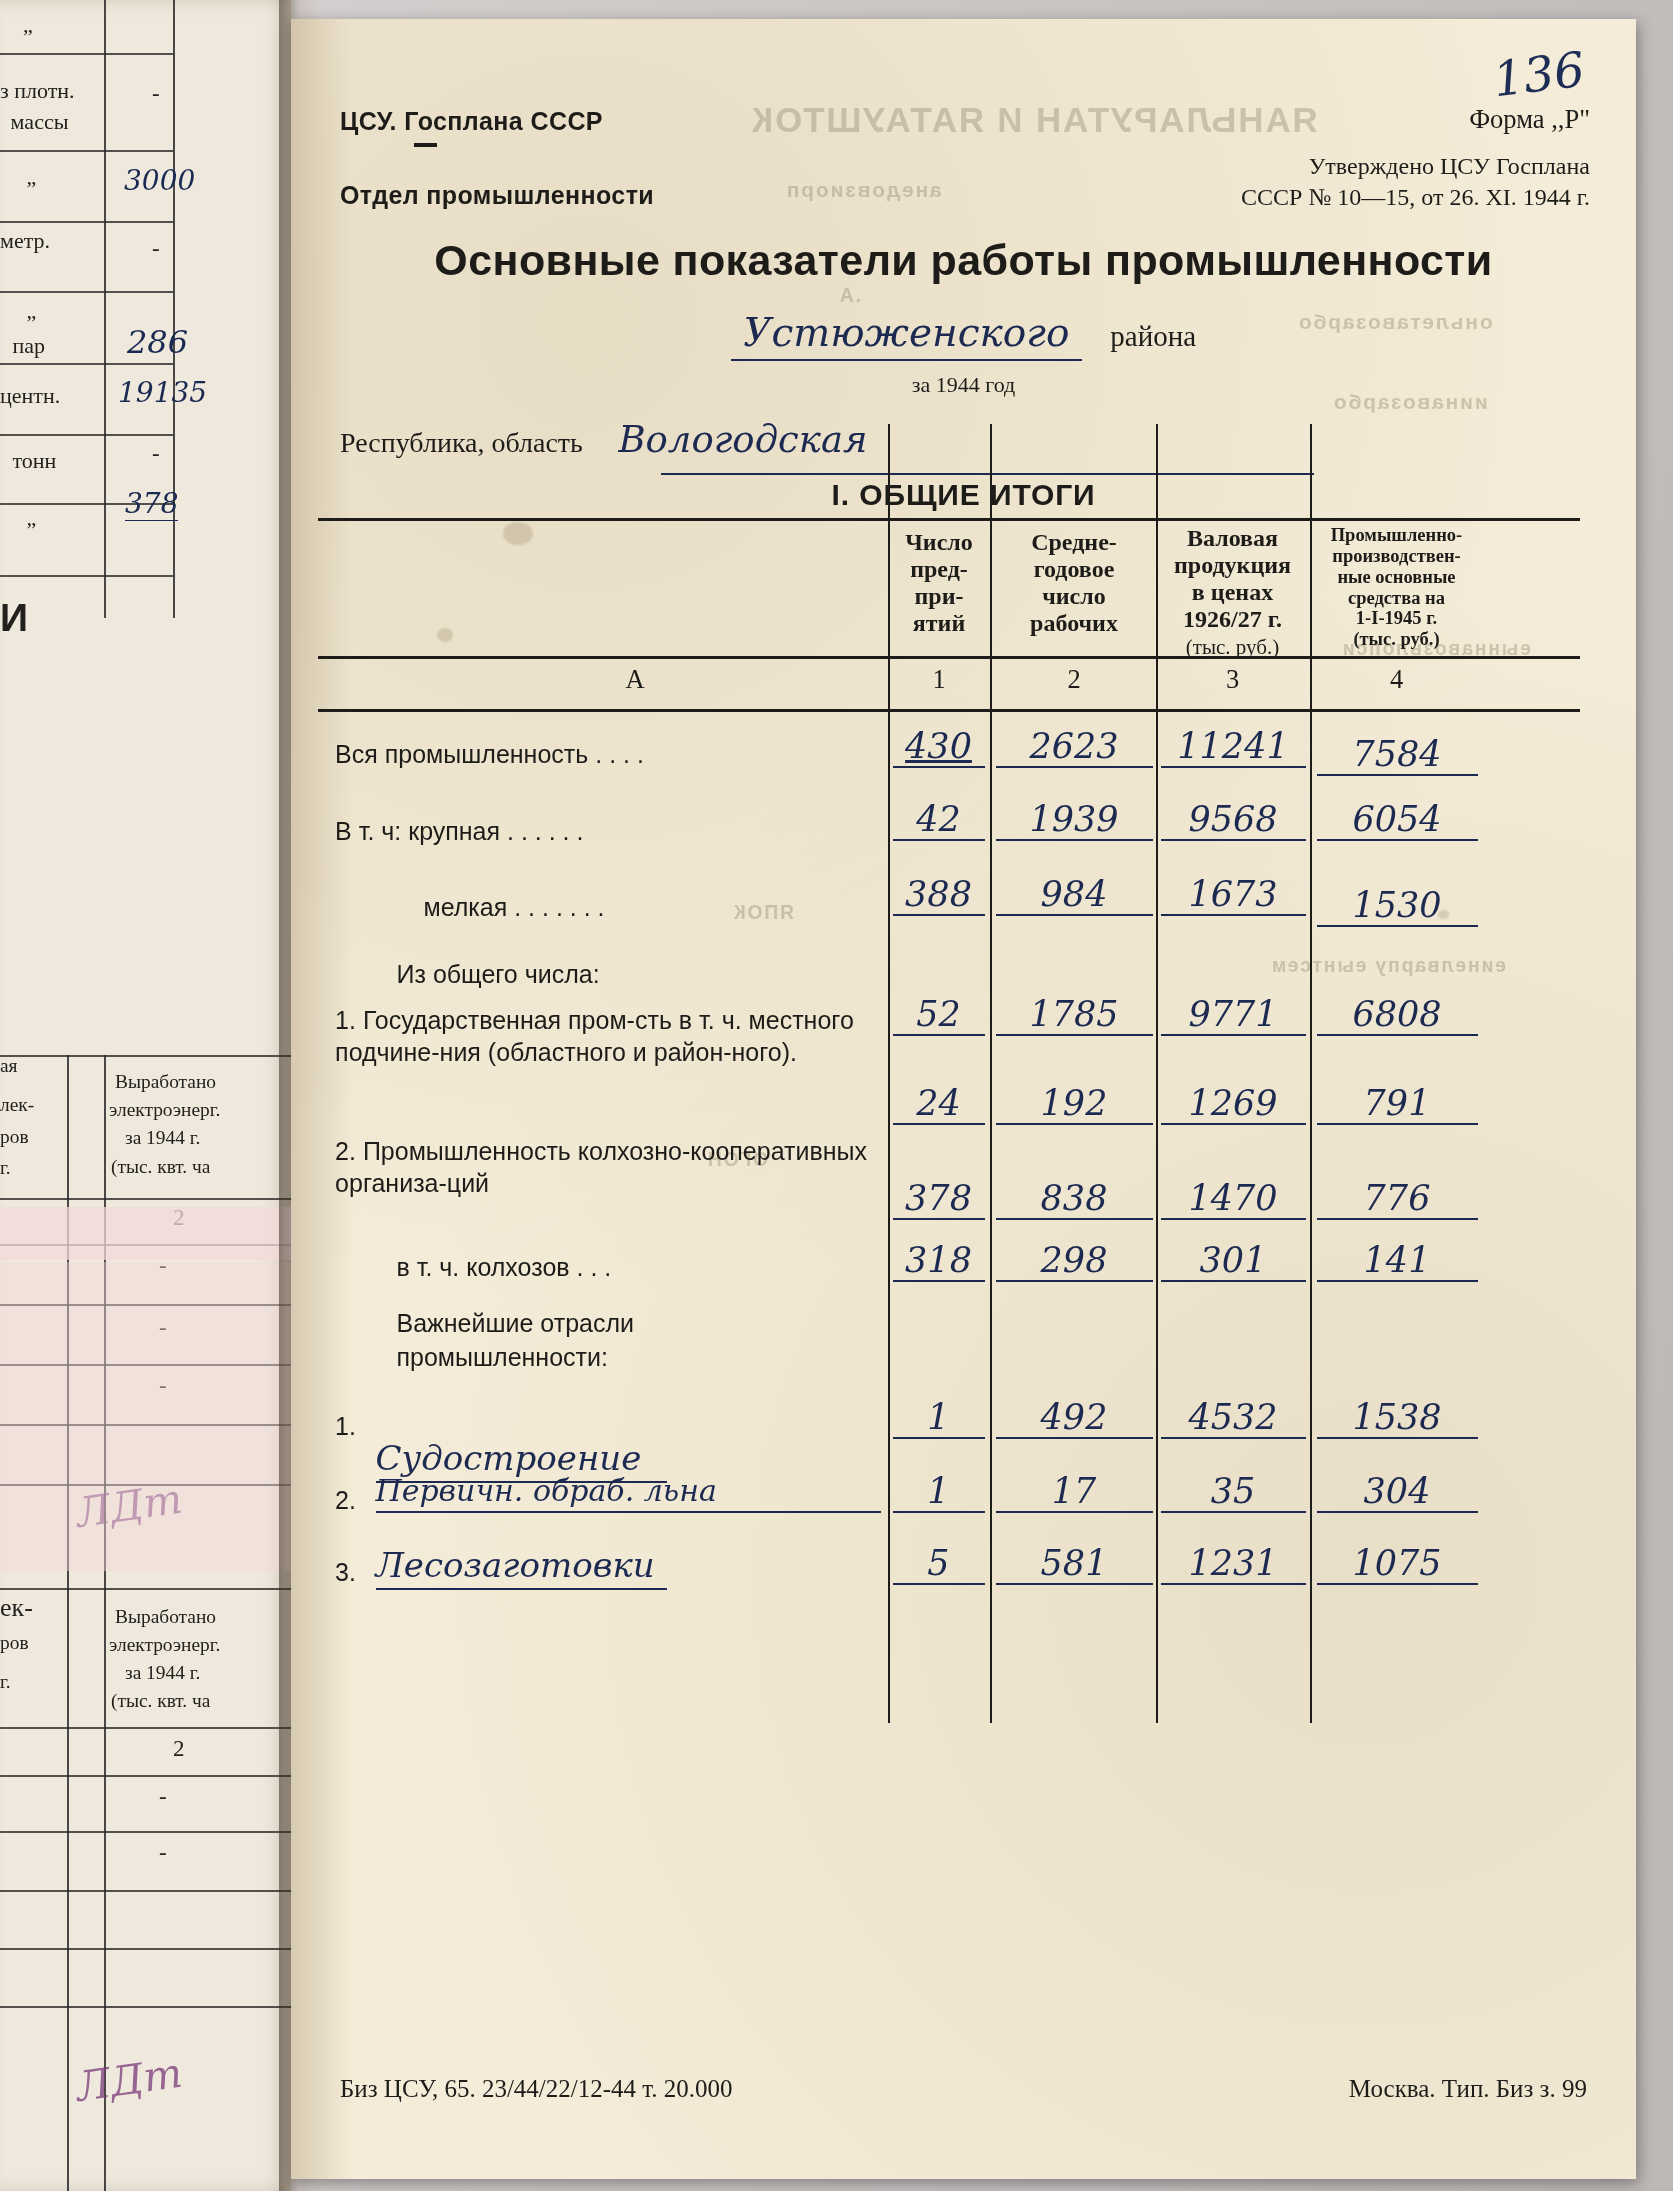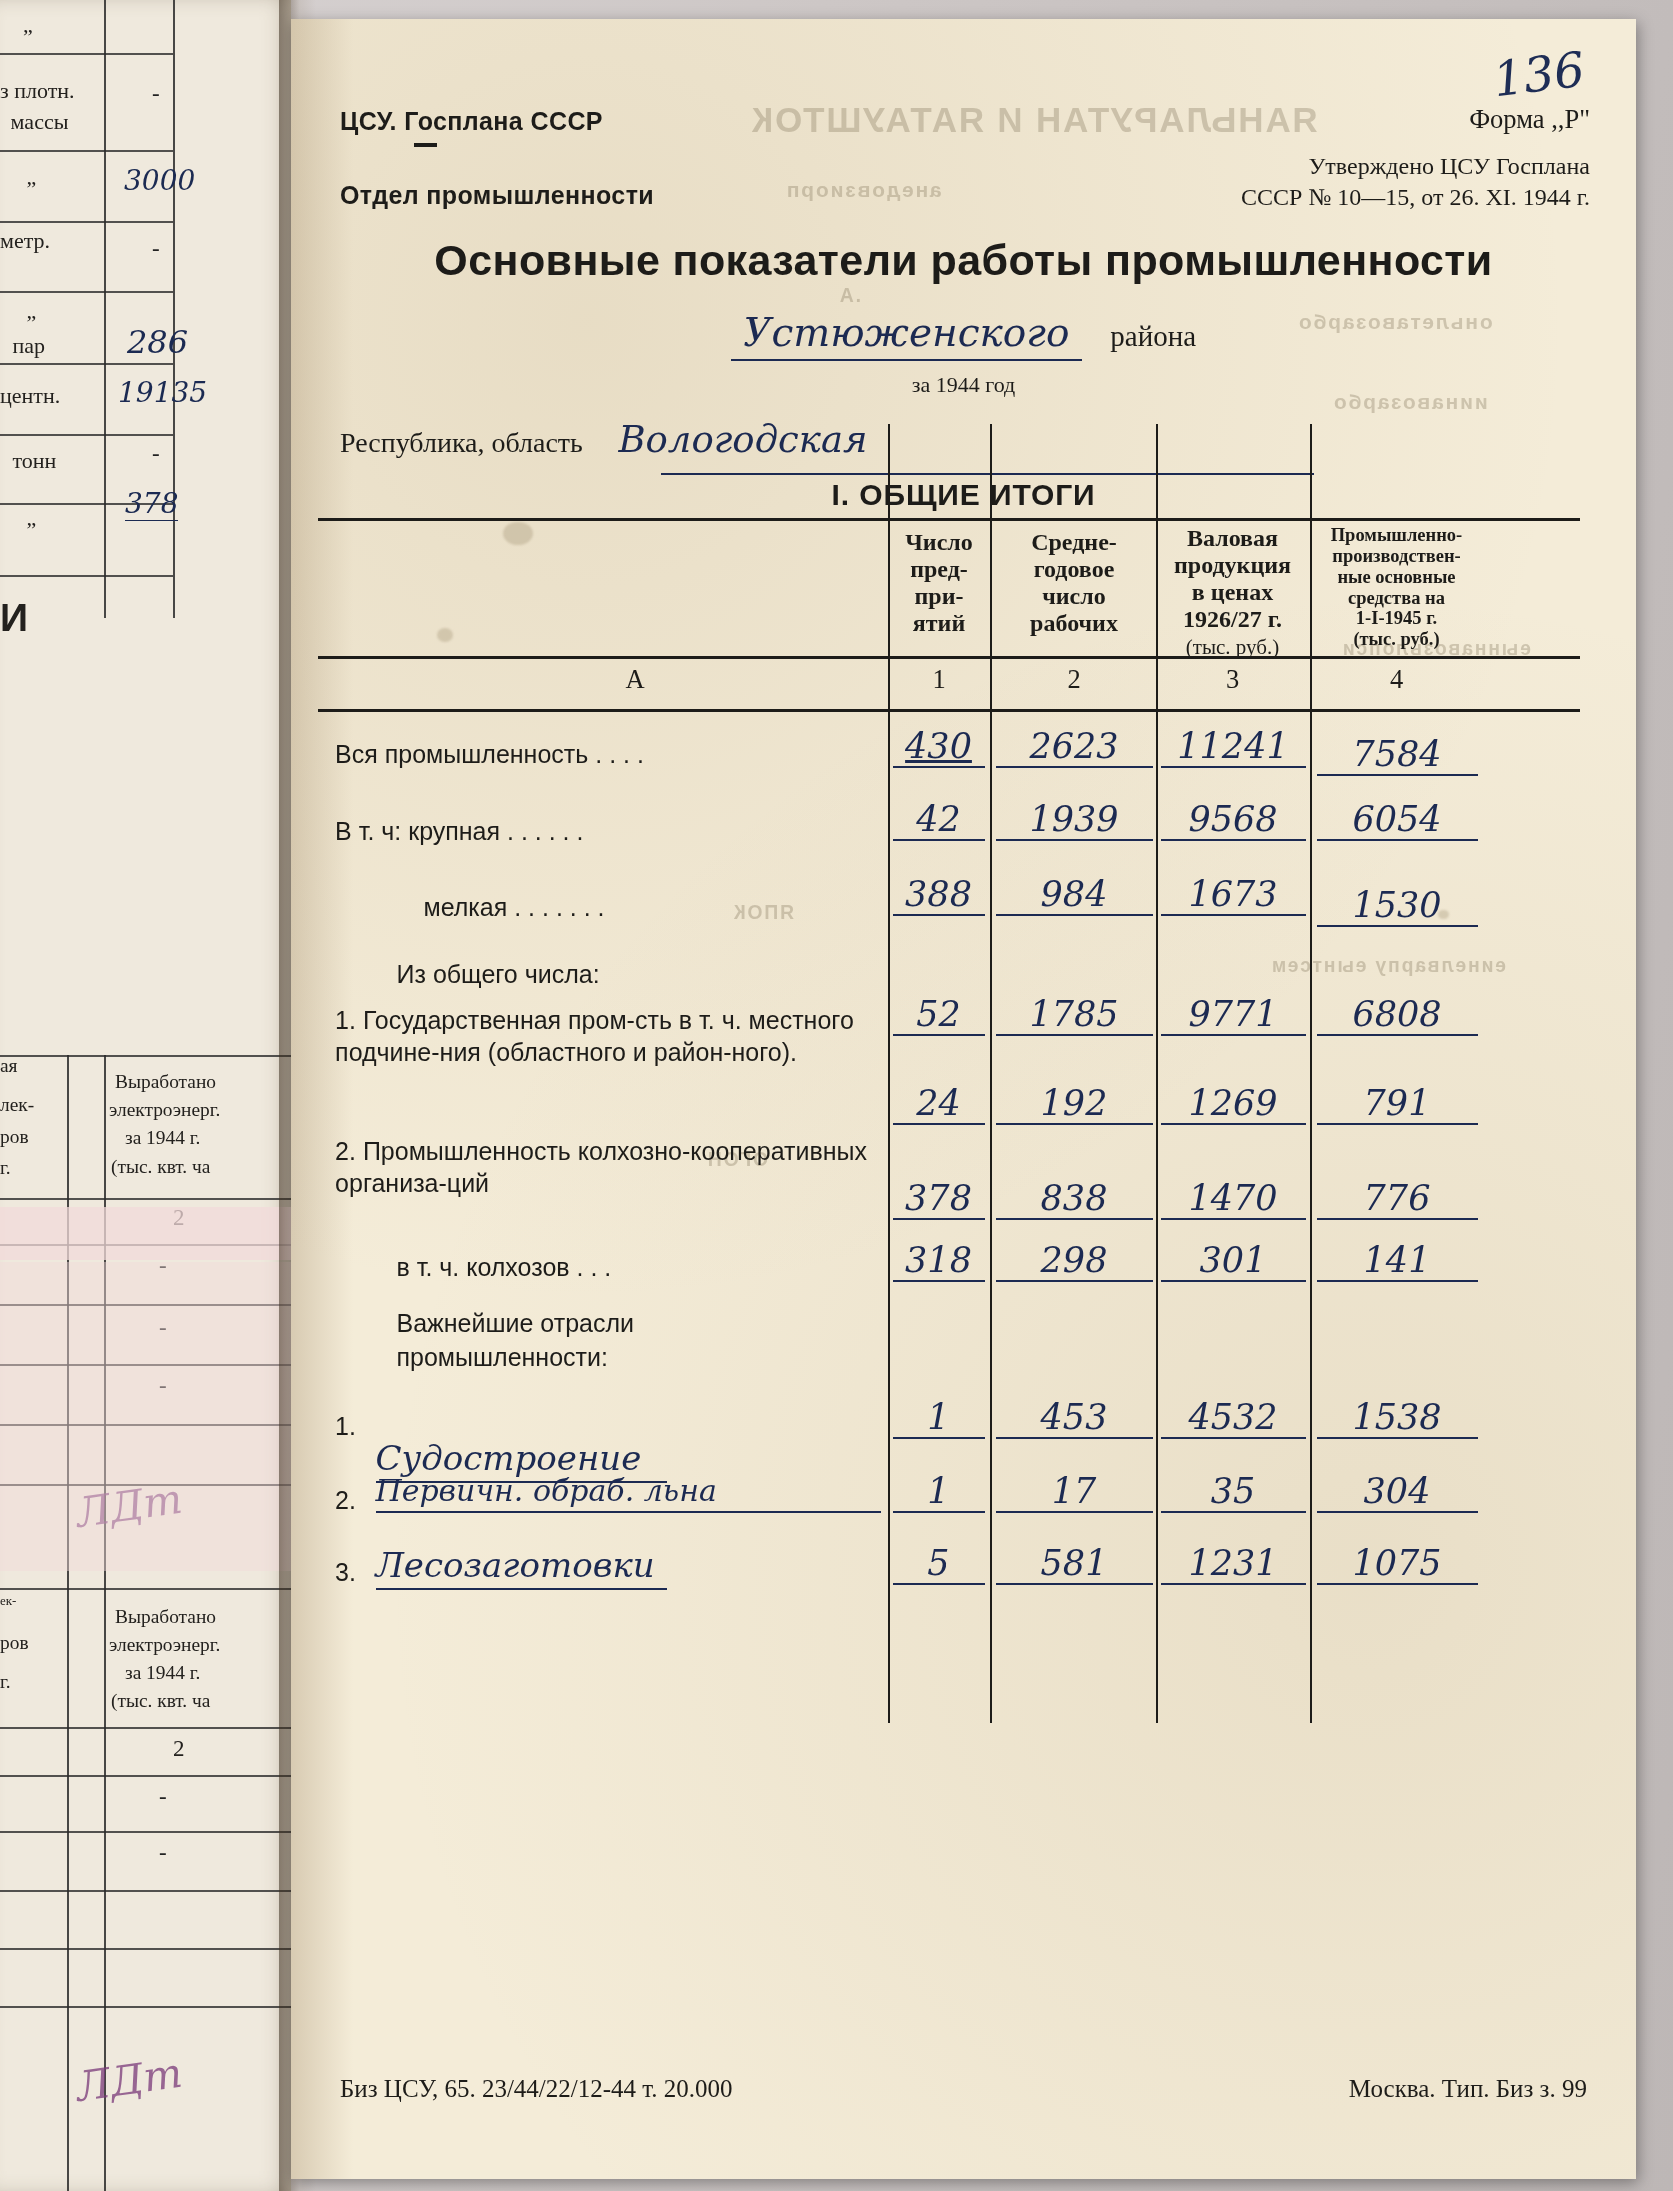--- a/index.html
+++ b/index.html
@@ -178,21 +178,21 @@
   <div class="lp-line" style="left:0;top:1727px;width:291px;"></div>
   <div class="lp-txt" style="left:173px;top:1736px;font-size:23px;">2</div>
   <div class="lp-line" style="left:0;top:1775px;width:291px;"></div>
   <div class="lp-dash" style="left:159px;top:1784px;">-</div>
   <div class="lp-line" style="left:0;top:1831px;width:291px;"></div>
   <div class="lp-dash" style="left:159px;top:1840px;">-</div>
   <div class="lp-line" style="left:0;top:1890px;width:291px;"></div>
   <div class="lp-line" style="left:0;top:1948px;width:291px;"></div>
   <div class="lp-line" style="left:0;top:2006px;width:291px;"></div>
 
-  <div class="lp-txt" style="left:0px;top:1593px;font-size:13px;">ек-</div>
+  <div class="lp-txt" style="left:0px;top:1593px;font-size:26px;">ек-</div>
   <div class="lp-txt" style="left:0px;top:1632px;font-size:19.4px;">ров</div>
   <div class="lp-txt" style="left:0px;top:1671px;font-size:19.4px;">г.</div>
 
   <div class="lp-sig" style="left:76px;top:2056px;">ЛДm</div>
 
   <div class="lp-pink" style="top:1207px;height:53px;"></div>
   <div class="lp-pink" style="top:1262px;height:309px;opacity:.45;"></div>
 </div>
 
 <div class="gutter"></div>
@@ -338,21 +338,21 @@
     <div class="cell cell-ul" style="left:678px;top:722px;width:157px;">298</div>
     <div class="cell cell-ul" style="left:843px;top:722px;width:145px;">301</div>
     <div class="cell cell-ul" style="left:999px;top:722px;width:161px;">141</div>
 
     <div class="rowlabel" style="left:79px;top:790px;width:494px;">Важнейшие отрасли</div>
     <div class="rowlabel" style="left:79px;top:824px;width:494px;">промышленности:</div>
 
     <div class="rowlabel" style="left:17.6px;top:893px;width:35px;">1.</div>
     <div class="hand-label" style="left:58px;top:880px;width:291px;margin-top:40px;">Судостроение</div>
     <div class="cell cell-ul" style="left:575px;top:879px;width:92px;">1</div>
-    <div class="cell cell-ul" style="left:678px;top:879px;width:157px;">453</div>
+    <div class="cell cell-ul" style="left:678px;top:879px;width:157px;">492</div>
     <div class="cell cell-ul" style="left:843px;top:879px;width:145px;">4532</div>
     <div class="cell cell-ul" style="left:999px;top:879px;width:161px;">1538</div>
 
     <div class="rowlabel" style="left:17.6px;top:967px;width:35px;">2.</div>
     <div class="hand-label" style="left:58px;top:955px;width:505px;font-size:30px;">Первичн. обраб. льна</div>
     <div class="cell cell-ul" style="left:575px;top:953px;width:92px;">1</div>
     <div class="cell cell-ul" style="left:678px;top:953px;width:157px;">17</div>
     <div class="cell cell-ul" style="left:843px;top:953px;width:145px;">35</div>
     <div class="cell cell-ul" style="left:999px;top:953px;width:161px;">304</div>
 

